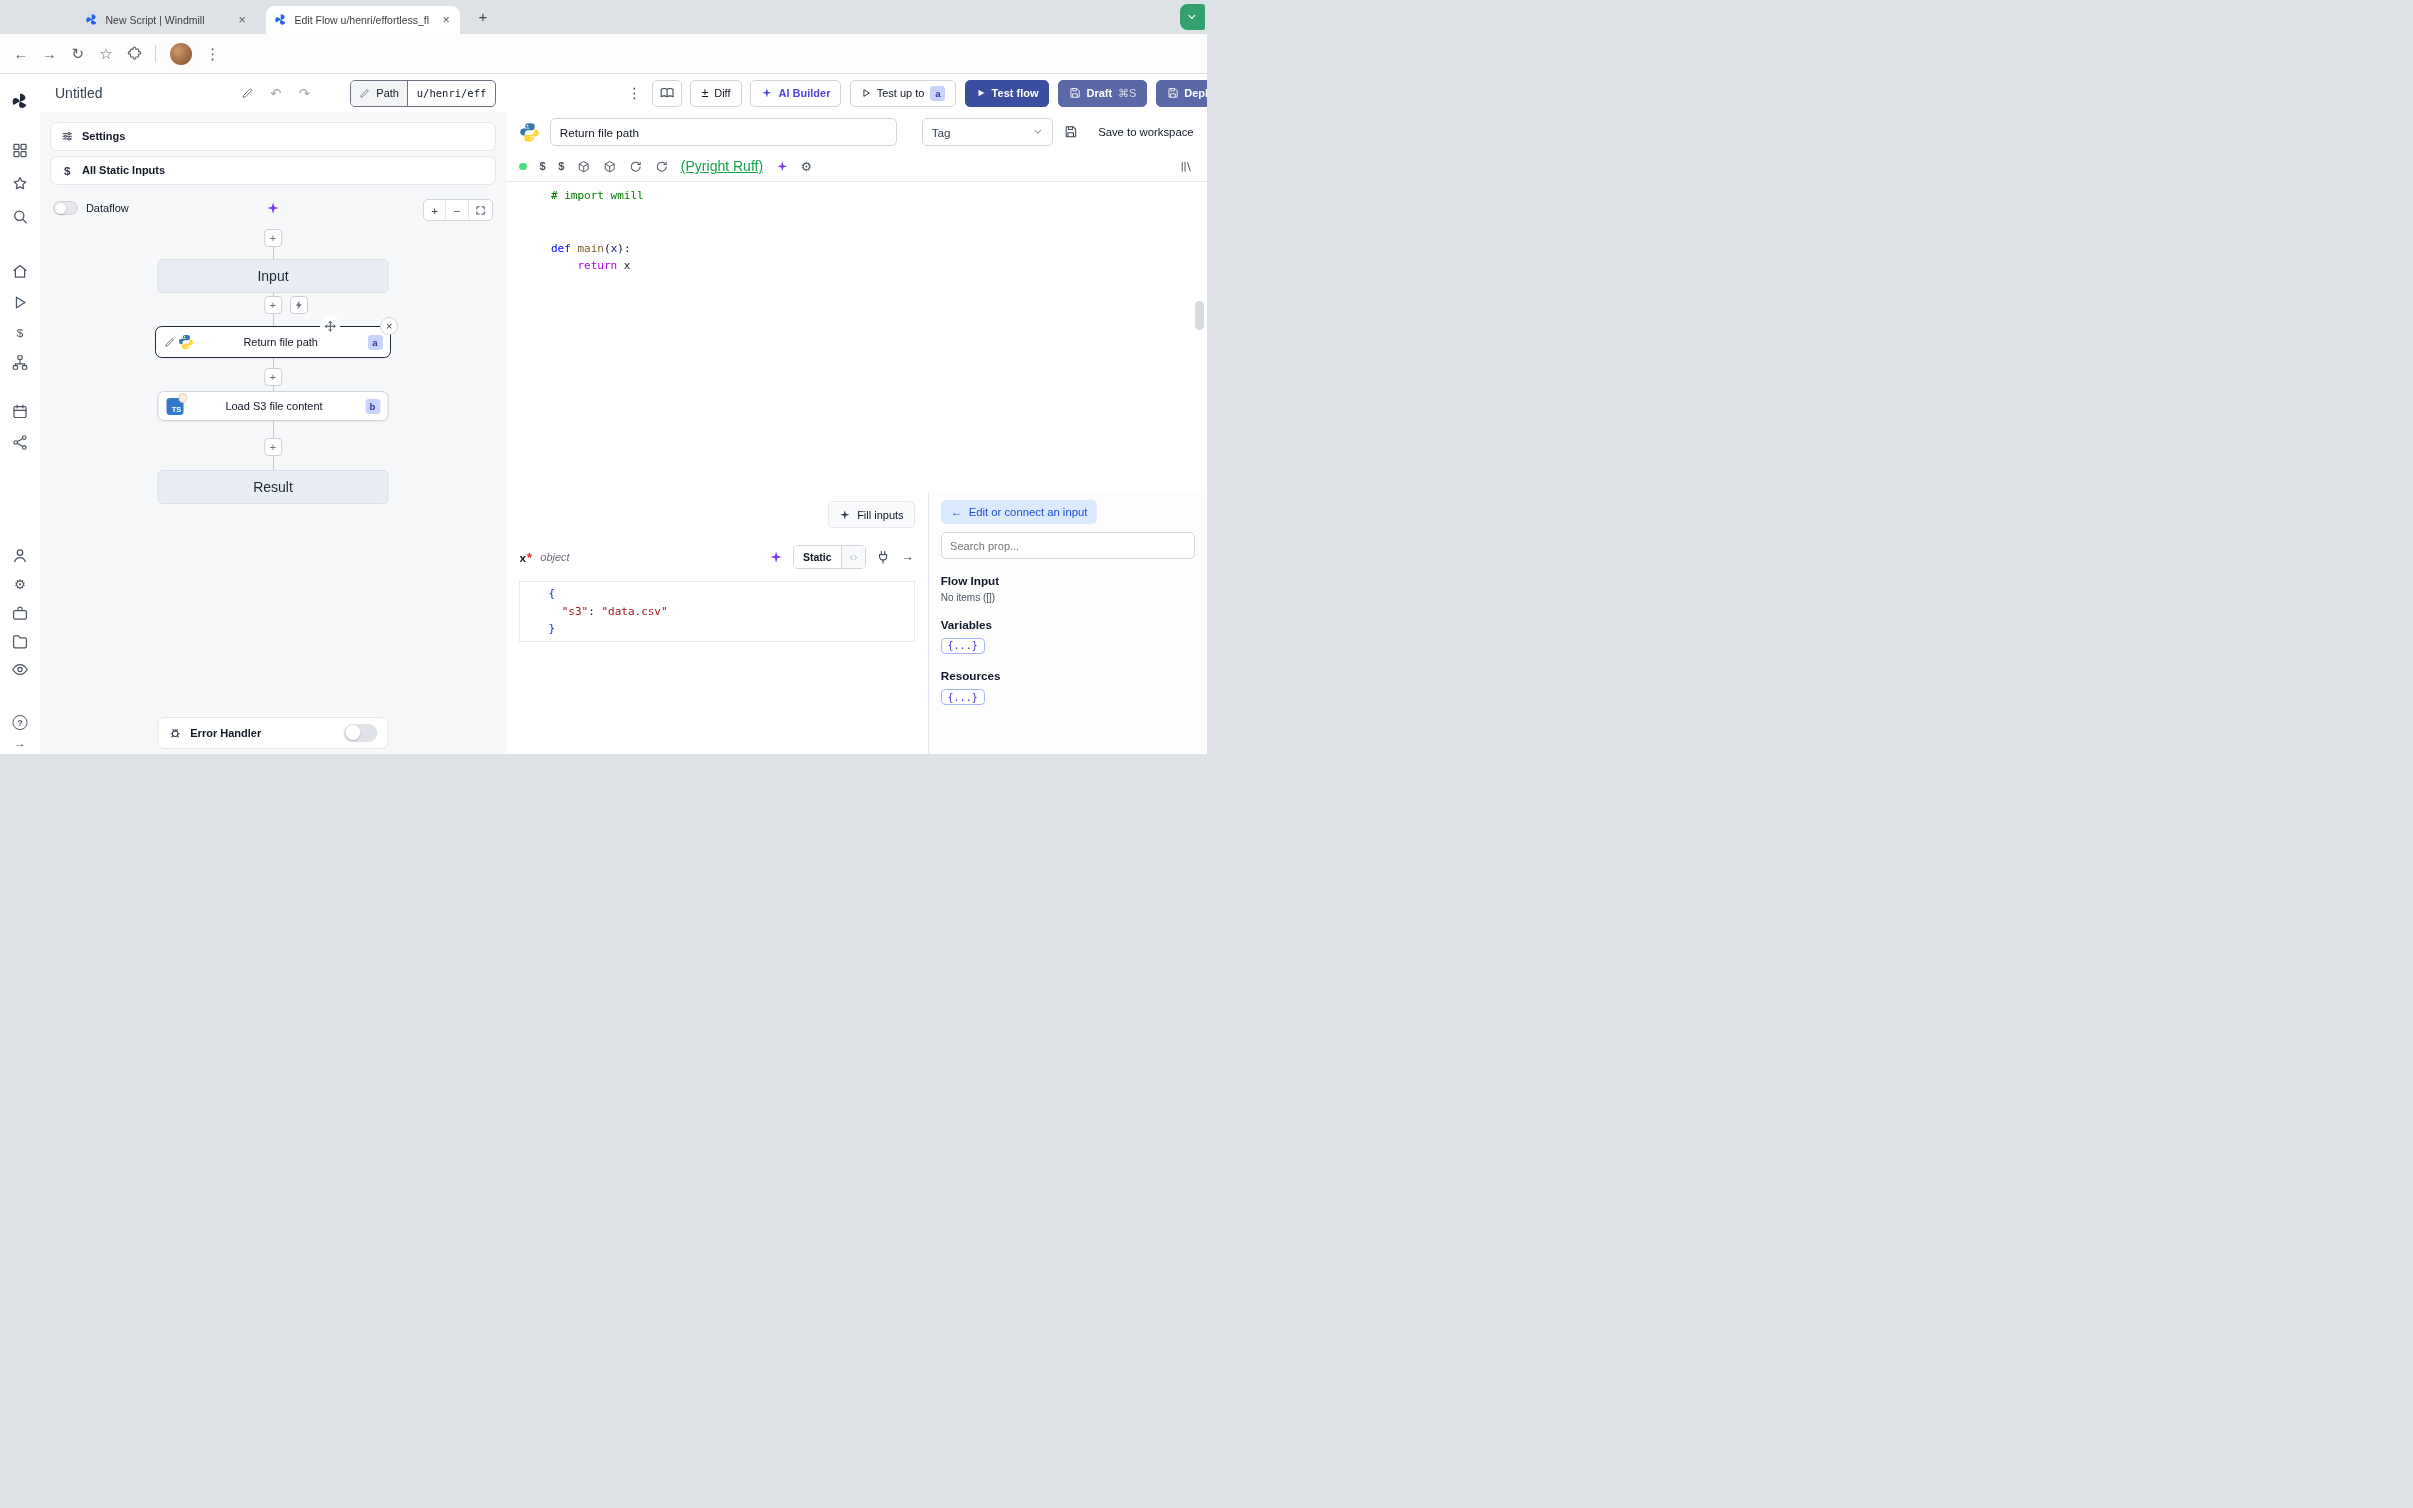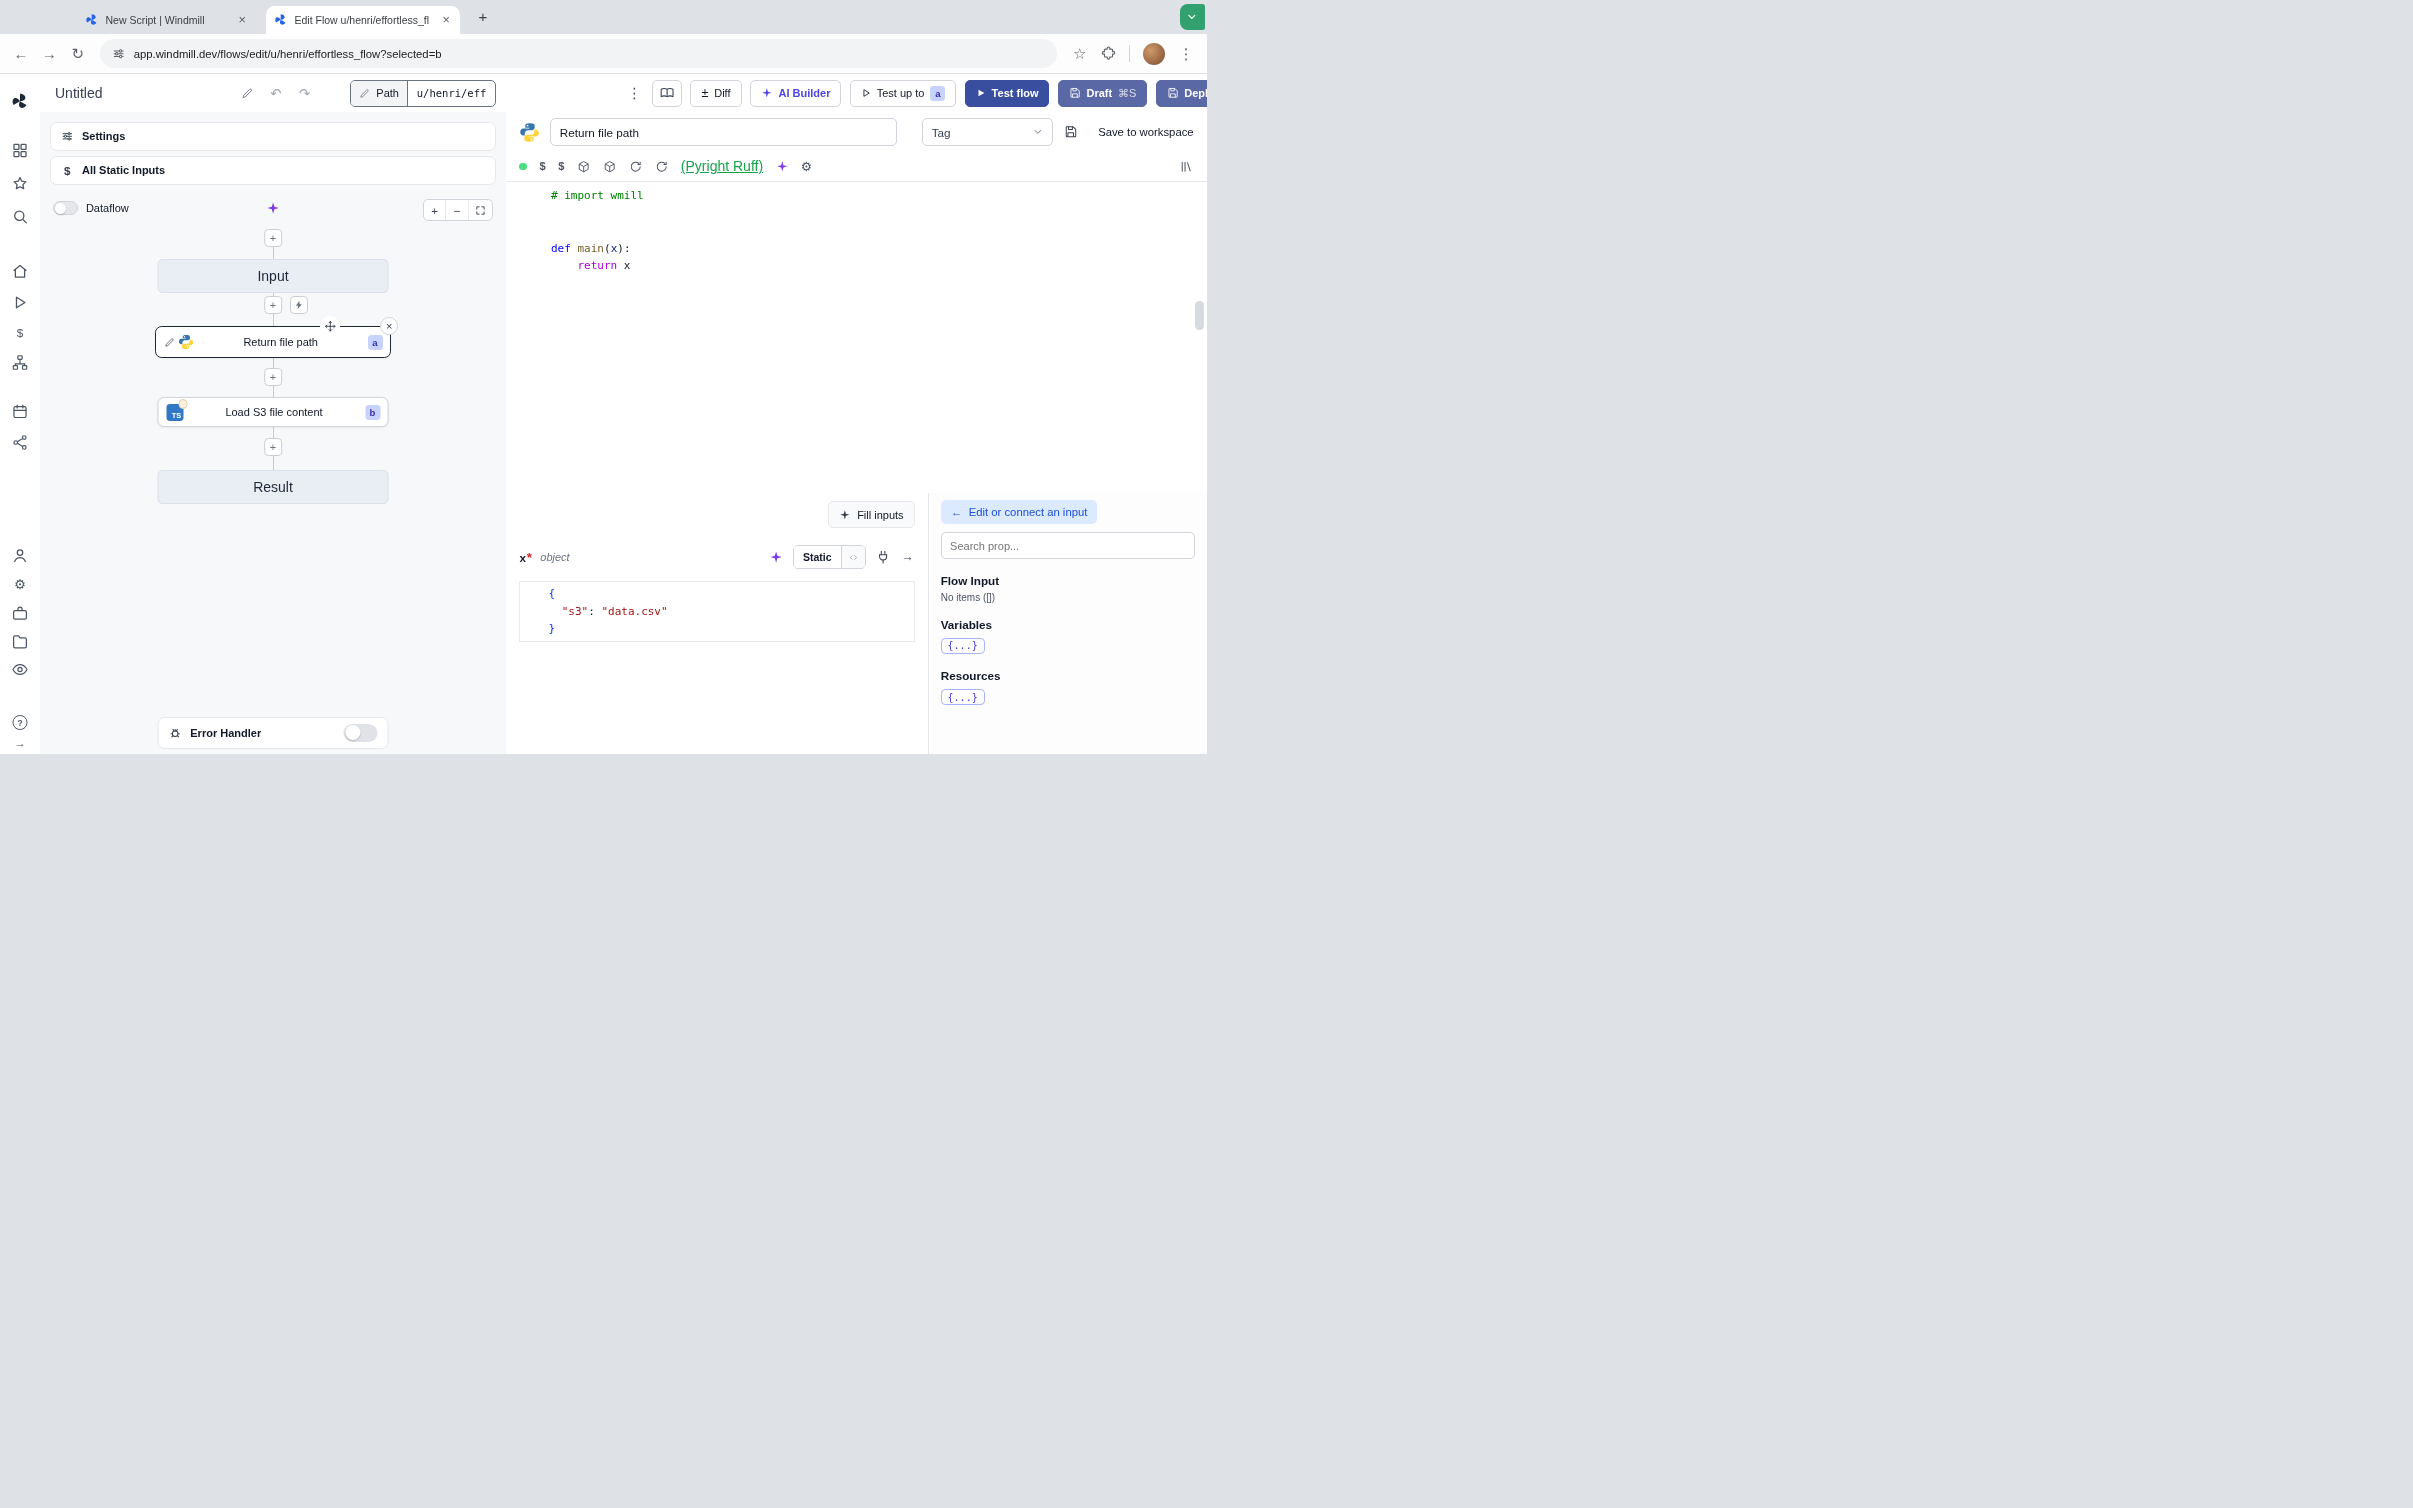--- a/index.html
+++ b/index.html
@@ -209,31 +209,20 @@
   <div class="corner-btn">
     <svg width="11.7" height="11.7" viewBox="0 0 24 24" fill="none" stroke="currentColor" stroke-width="2.4" stroke-linecap="round" stroke-linejoin="round">
         <path d="M6 9l6 6 6-6"></path>
       </svg>
   </div>
 </div>
 <div class="nav-bar">
   <span class="nav-ic">←</span>
   <span class="nav-ic">→</span>
   <span class="nav-ic">↻</span>
-  <div class="addr">
-    <span class="tune">
-      <svg viewBox="0 0 24 24" fill="none" stroke="currentColor" stroke-width="1.8" stroke-linecap="round">
-          <path d="M4 7h9M19 7h1M4 12h3M11 12h9M4 17h9M19 17h1"></path>
-          <circle cx="15.5" cy="7" r="2.2"></circle>
-          <circle cx="8.5" cy="12" r="2.2"></circle>
-          <circle cx="15.5" cy="17" r="2.2"></circle>
-        </svg>
-    </span>
-    <span class="url">app.windmill.dev/flows/edit/u/henri/effortless_flow?selected=b</span>
-  </div>
   <span class="nav-ic">☆</span>
   <span class="puzzle">
     <svg viewBox="0 0 24 24" fill="none" stroke="currentColor" stroke-width="1.8" stroke-linejoin="round">
         <path d="M10 3.5a2 2 0 0 1 4 0V5h3a1.5 1.5 0 0 1 1.5 1.5V9h1.5a2 2 0 0 1 0 4H18.5v3A1.5 1.5 0 0 1 17 17.5h-3V19a2 2 0 0 1-4 0v-1.5H7A1.5 1.5 0 0 1 5.5 16v-3H4a2 2 0 0 1 0-4h1.5V6.5A1.5 1.5 0 0 1 7 5h3V3.5z"></path>
       </svg>
   </span>
   <div class="chrome-div"></div>
   <div class="avatar"></div>
   <span class="nav-ic">⋮</span>
 </div>
@@ -479,21 +468,21 @@
     <span class="node-move">
       <svg viewBox="0 0 24 24" fill="none" stroke="currentColor" stroke-width="1.8" stroke-linecap="round">
           <path d="M12 3v18M3 12h18M9.5 5.5L12 3l2.5 2.5M9.5 18.5L12 21l2.5-2.5M5.5 9.5L3 12l2.5 2.5M18.5 9.5L21 12l-2.5 2.5"></path>
         </svg>
     </span>
     <span class="node-close">×</span>
   </div>
 
   <span class="g-plus" style="top:256px;">+</span>
 
-  <div class="node step" style="top:285px;">
+  <div class="node step" style="top:279px;">
     <span class="ts-ic">
       <span>TS</span>
       <span class="bun"></span>
     </span>
     <span class="label">Load S3 file content</span>
     <span class="badge">b</span>
   </div>
 
   <span class="g-plus" style="top:326px;">+</span>
 

